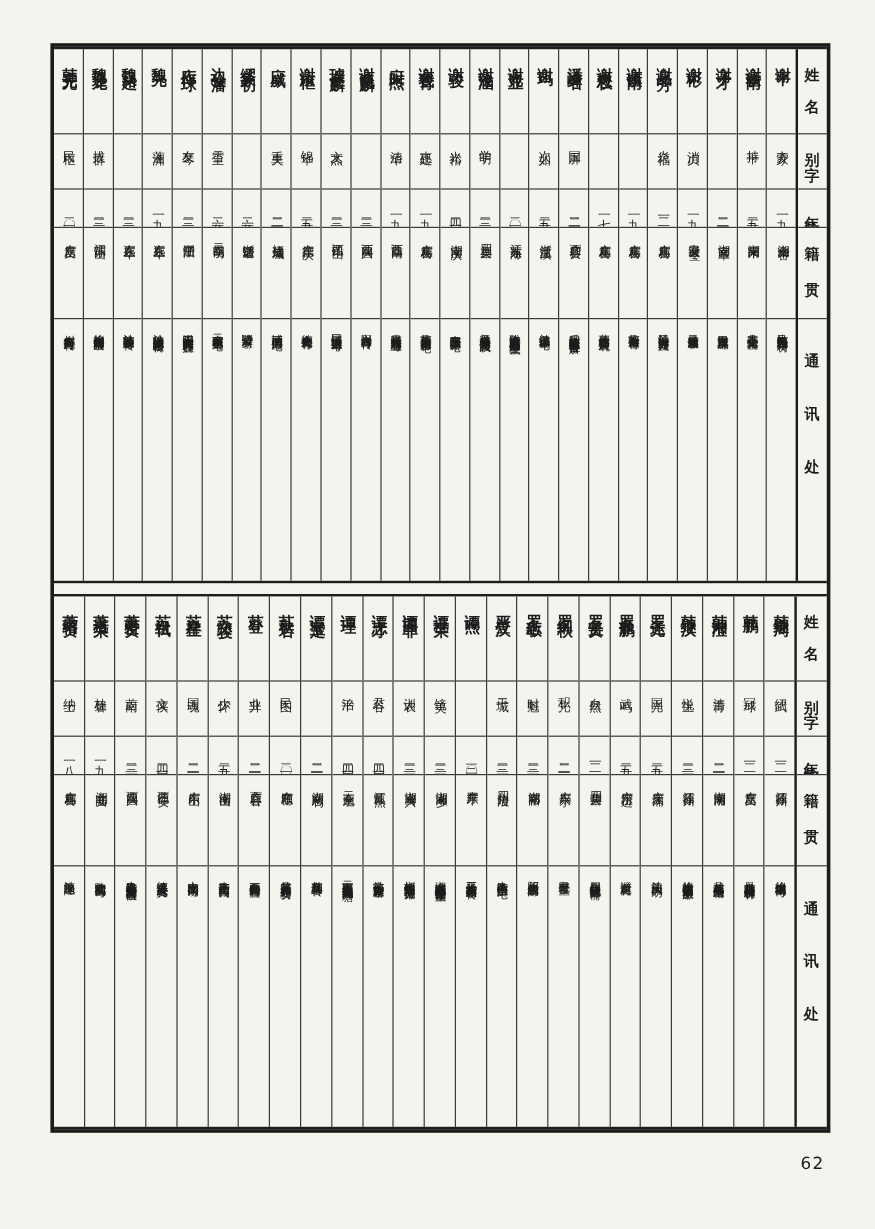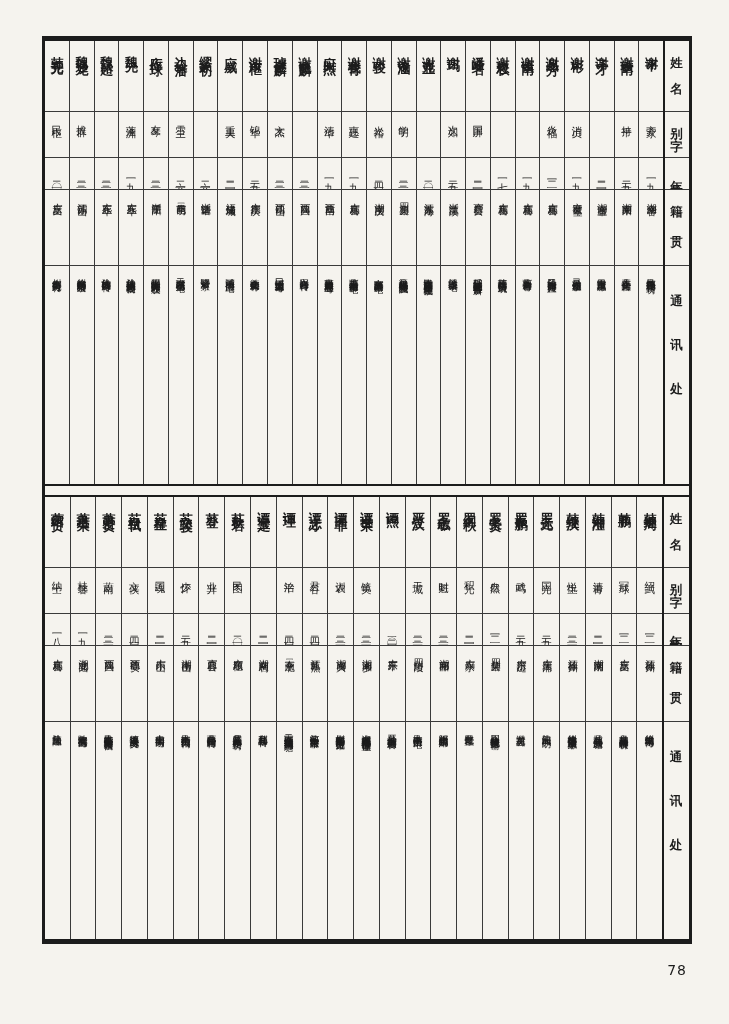--- a/index.html
+++ b/index.html
@@ -937,14 +937,14 @@
           <div class="cell c-place">
             <span class="vtext t-place">广东梅县</span>
           </div>
           <div class="cell c-addr">
             <span class="vtext t-addr">汕头顺星隆</span>
           </div>
         </div>
       </section>
 
   </div>
-  <div class="pagenum">78</div>
+  <div class="pagenum">62</div>
 </div>
 
 </body></html>

